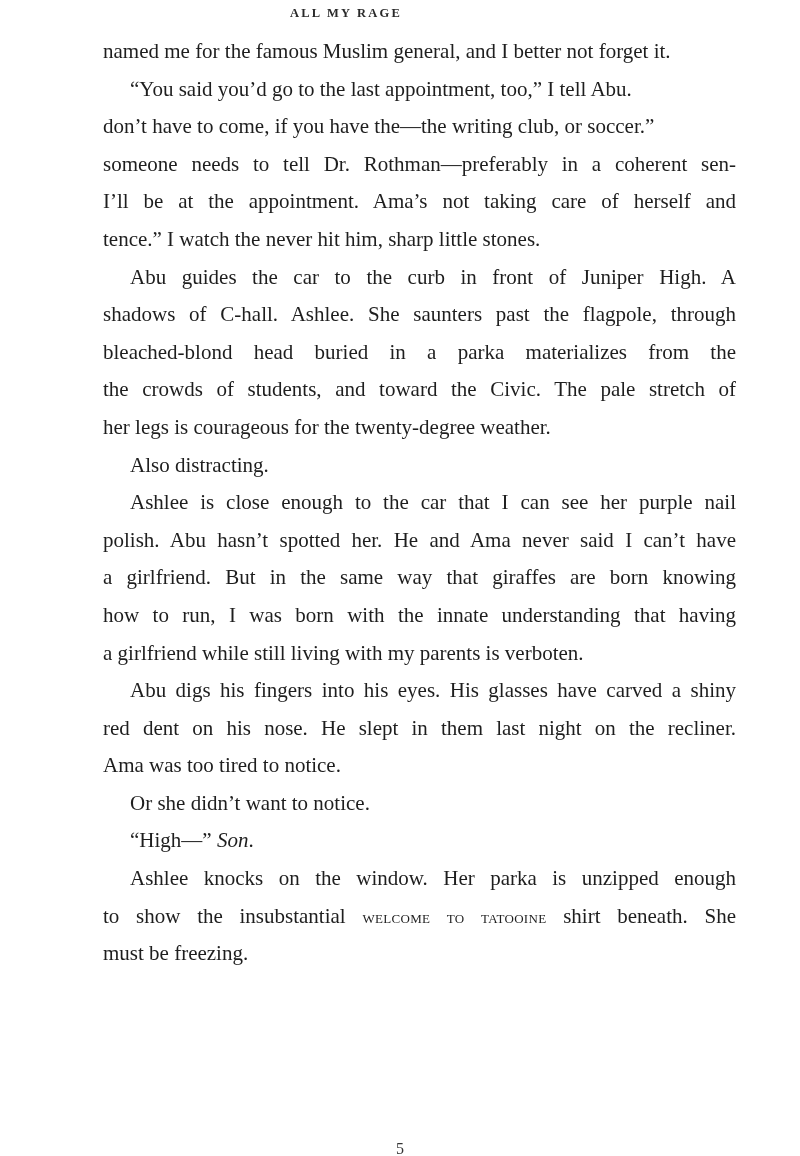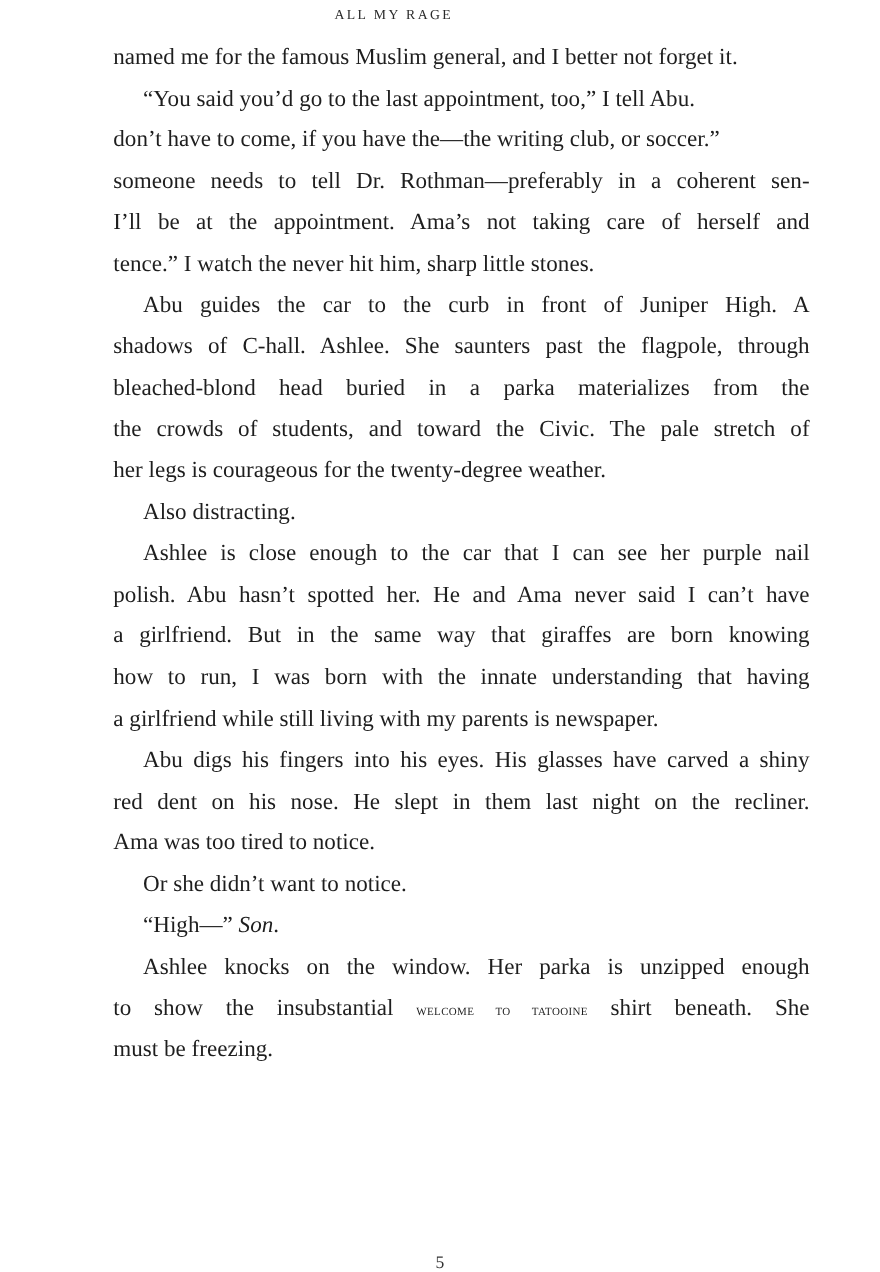--- a/index.html
+++ b/index.html
@@ -2,33 +2,33 @@
 <html><head>
   <meta charset="utf-8">
   <style>
     html, body { margin: 0; padding: 0; background: #ffffff; }
     body {
       width: 800px; height: 1156px; overflow: hidden; position: relative;
       font-family: "Liberation Serif", "DejaVu Serif", serif;
       color: #1e1e1e;
     }
     .running-head {
-      position: absolute; top: 6px; left: 16px; width: 684px; text-align: center;
-      font-size: 12.5px; letter-spacing: 2.2px; font-weight: normal; color: #2a2a2a;
+      position: absolute; top: 6px; left: 4px; width: 684px; text-align: center;
+      font-size: 12.5px; letter-spacing: 2.2px; font-weight: bold; color: #2a2a2a;
     }
     .body-text {
       position: absolute; top: 33px; left: 103px; width: 633px;
     }
     .line {
       height: 37.6px; line-height: 37.6px; font-size: 21px;
       white-space: nowrap; text-align: justify; text-align-last: justify;
     }
     .line.last { text-align-last: left; }
     .line.indent { padding-left: 27px; }
-    .sc { font-variant: small-caps; font-size: 14px; letter-spacing: 0.3px; }
+    .sc { font-variant: small-caps; font-size: 19px; letter-spacing: 0.3px; }
     .it { font-style: italic; }
     .page-number {
       position: absolute; top: 1140px; left: 0; width: 800px; text-align: center;
       font-size: 16px; color: #333; height: 16px; overflow: hidden;
     }
   </style>
 </head>
 <body>
 
 <div class="running-head">ALL MY RAGE</div>
@@ -44,21 +44,21 @@
       <div class="line indent">Abu guides the car to the curb in front of Juniper High. A</div>
       <div class="line">shadows of C-hall. Ashlee. She saunters past the flagpole, through</div>
       <div class="line">bleached-blond head buried in a parka materializes from the</div>
       <div class="line">the crowds of students, and toward the Civic. The pale stretch of</div>
       <div class="line last">her legs is courageous for the twenty-degree weather.</div>
       <div class="line indent last">Also distracting.</div>
       <div class="line indent">Ashlee is close enough to the car that I can see her purple nail</div>
       <div class="line">polish. Abu hasn’t spotted her. He and Ama never said I can’t have</div>
       <div class="line">a girlfriend. But in the same way that giraffes are born knowing</div>
       <div class="line">how to run, I was born with the innate understanding that having</div>
-      <div class="line last">a girlfriend while still living with my parents is newspaper.</div>
+      <div class="line last">a girlfriend while still living with my parents is verboten.</div>
       <div class="line indent">Abu digs his fingers into his eyes. His glasses have carved a shiny</div>
       <div class="line">red dent on his nose. He slept in them last night on the recliner.</div>
       <div class="line last">Ama was too tired to notice.</div>
       <div class="line indent last">Or she didn’t want to notice.</div>
     </div>
 
   <div class="line indent last"><span>“High—” </span><span class="it">Son</span><span>.</span></div>
 
   <div class="line indent">Ashlee knocks on the window. Her parka is unzipped enough</div>
   <div class="line"><span>to show the insubstantial </span><span class="sc">welcome to tatooine</span><span> shirt beneath. She</span></div>

